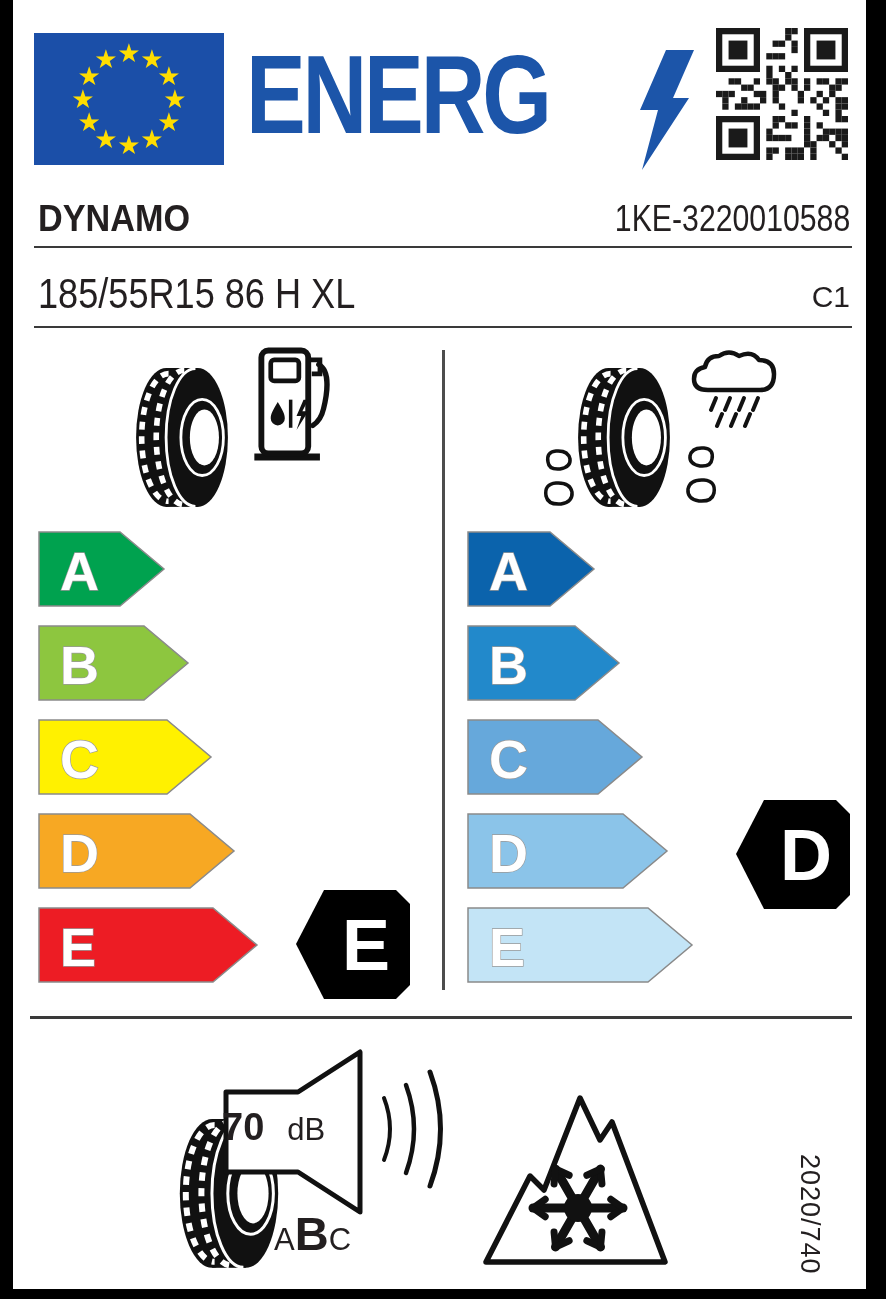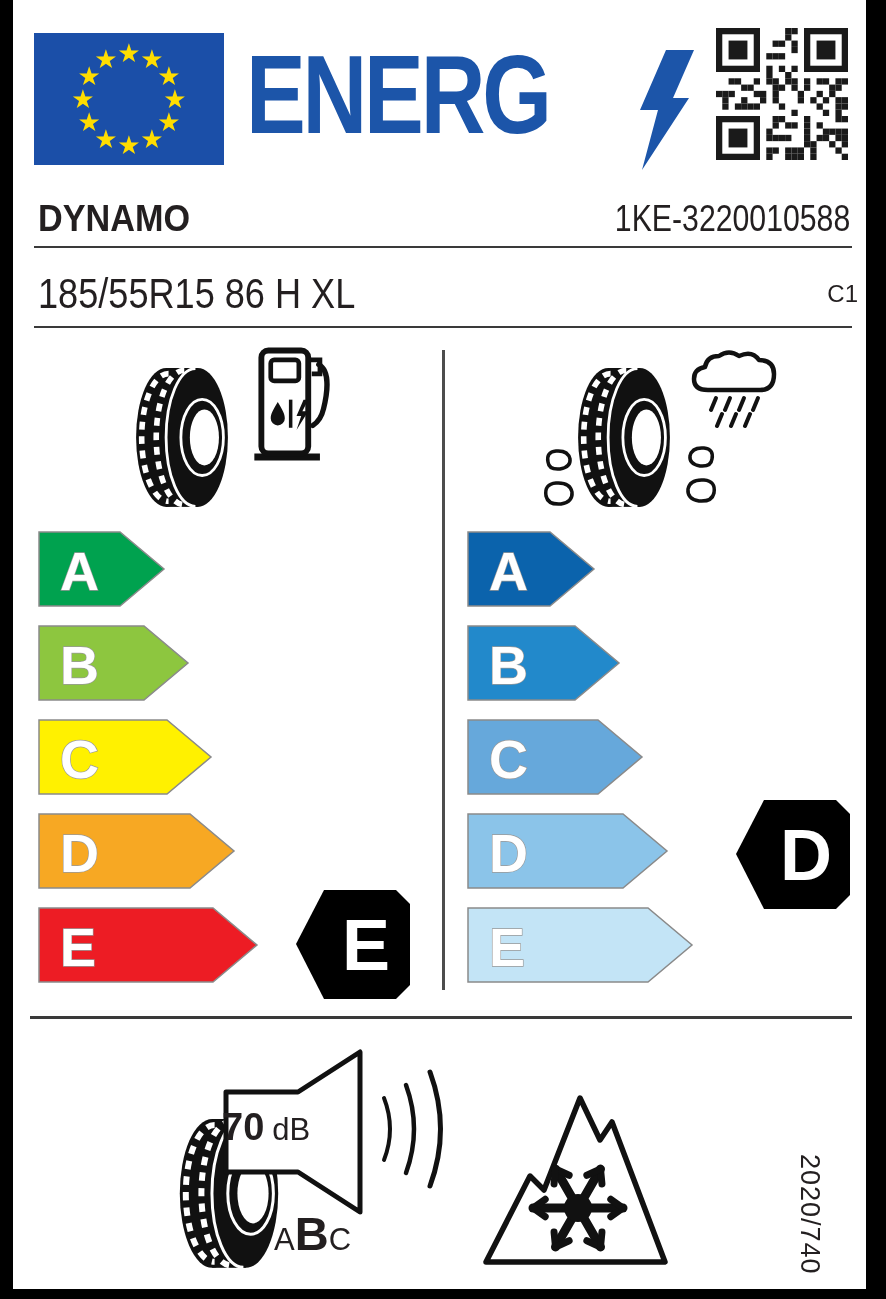--- a/index.html
+++ b/index.html
@@ -12,29 +12,29 @@
   .abs{position:absolute;}
   .rule{position:absolute;background:#3a3a3a;}
   .energ{position:absolute;left:246px;top:38px;font-size:112px;line-height:114px;font-weight:bold;
          color:#1C55A9;transform:scaleX(0.80);transform-origin:left top;letter-spacing:-4px;}
   .brand{position:absolute;left:38px;top:198px;font-size:36px;font-weight:bold;
          transform:scaleX(0.95);transform-origin:left top;}
   .label-id{position:absolute;right:36px;top:198px;font-size:36px;
          transform:scaleX(0.84);transform-origin:right top;}
   .tire-size{position:absolute;left:38px;top:270px;font-size:42px;
          transform:scaleX(0.86);transform-origin:left top;}
-  .tire-class{position:absolute;right:28px;top:280px;font-size:24px;}
+  .tire-class{position:absolute;right:36px;top:280px;font-size:30px;}
   .scale{position:absolute;width:300px;height:990px;}
   .arrow-letter{font-family:"Liberation Sans",sans-serif;font-weight:bold;font-size:54px;
          fill:#fff;stroke:#999;stroke-width:1.3px;paint-order:stroke;}
   .black-arrow-letter{font-family:"Liberation Sans",sans-serif;font-weight:bold;font-size:72px;
          fill:#fff;}
   .db-text{position:absolute;left:222px;top:1106px;display:flex;align-items:baseline;}
   .db-value{font-size:38px;font-weight:bold;}
-  .db-unit{font-size:31px;margin-left:8px;}
+  .db-unit{font-size:31px;margin-left:23px;}
   .abc{position:absolute;left:274px;top:1206px;display:flex;align-items:baseline;}
   .abc .n-a{font-size:31px;}
   .abc .n-b{font-size:47px;font-weight:bold;}
   .abc .n-c{font-size:31px;}
   .regulation{position:absolute;left:794px;top:1154px;font-size:27px;letter-spacing:1px;
          writing-mode:vertical-rl;}
 </style>
 </head>
 <body>
 

